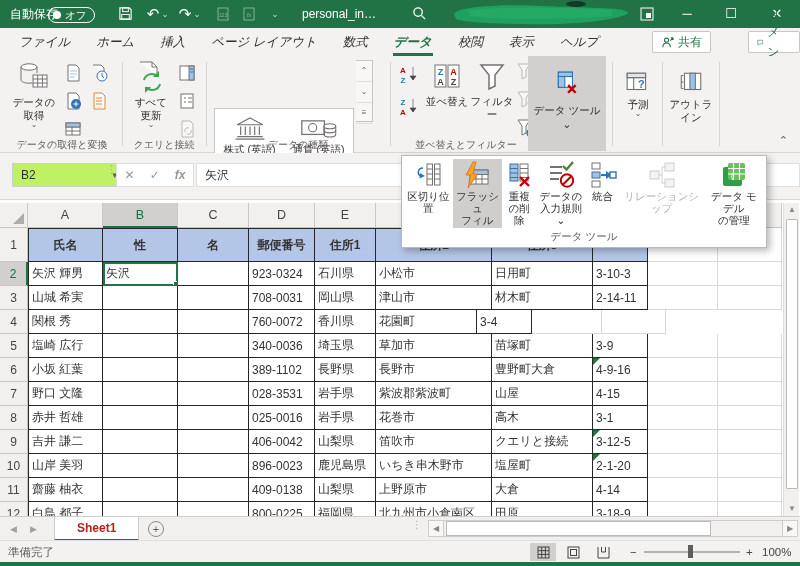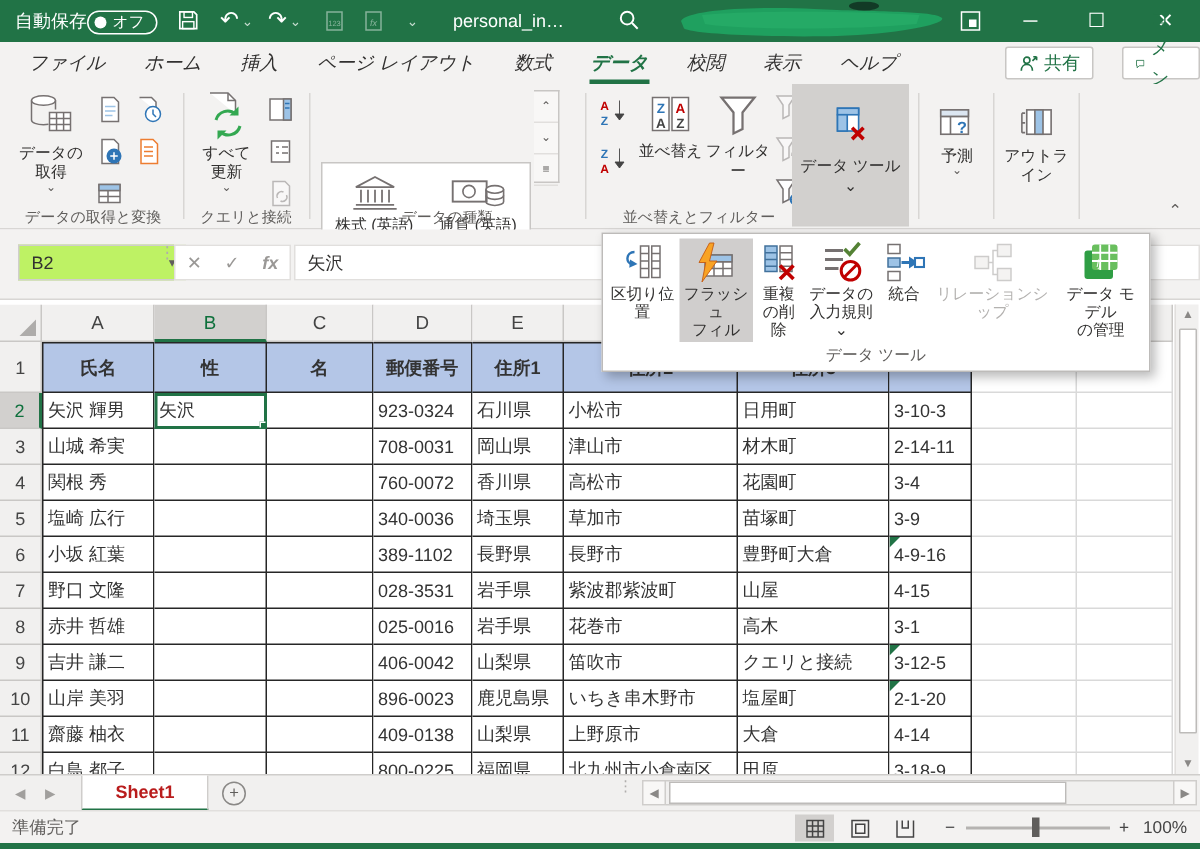--- a/index.html
+++ b/index.html
@@ -102,21 +102,21 @@
 
   svg { display:block; }
 </style>
 </head>
 <body>
 
 <div class="app">
 
   <div class="titlebar">
     <span class="t" style="left:10px;">自動保存</span>
-    <span class="t" style="left:58px;"><span class="pill">
+    <span class="t" style="left:48px;"><span class="pill">
           <span class="dot"></span>
           <span>オフ</span>
         </span></span>
     <span class="tglyph" style="left:116px;">
       <svg width="15" height="15" viewBox="0 0 16 16" style="margin:6px auto 0;">
           <path d="M2 2h10l2 2v10H2z" fill="none" stroke="#fff" stroke-width="1.2"></path>
           <rect x="5" y="2" width="6" height="4" fill="none" stroke="#fff"></rect>
           <rect x="4" y="9" width="8" height="5" fill="none" stroke="#fff"></rect>
         </svg>
     </span>
@@ -157,21 +157,21 @@
           <rect x="6" y="6" width="5" height="5" fill="#fff"></rect>
         </svg>
     </span>
     <span class="winbtn" style="left:672px;">─</span>
     <span class="winbtn" style="left:716px;">☐</span>
     <span class="winbtn" style="left:762px;">✕</span>
   </div>
 
   <div class="menurow">
     <div id="menu-tabs" style="padding-left:6px;font-style:italic;"><span class="tab">ファイル</span><span class="tab">ホーム</span><span class="tab">挿入</span><span class="tab">ページ レイアウト</span><span class="tab">数式</span><span class="tab active">データ</span><span class="tab">校閲</span><span class="tab">表示</span><span class="tab">ヘルプ</span></div>
-    <div class="pillbtn" style="left:670px;">
+    <div class="pillbtn" style="left:652px;">
       <svg width="13" height="13" viewBox="0 0 14 14">
           <path d="M2 12c0-3 2-4.5 4-4.5S10 9 10 12" fill="none" stroke="#217346" stroke-width="1.2"></path>
           <circle cx="6" cy="4.5" r="2.2" fill="none" stroke="#217346" stroke-width="1.2"></circle>
           <path d="M10 5l3-3m0 0h-2.4m2.4 0v2.4" stroke="#217346" stroke-width="1.2" fill="none"></path>
         </svg>
       <span>共有</span>
     </div>
     <div class="pillbtn" style="left:748px;">
       <svg width="13" height="13" viewBox="0 0 14 14">
           <path d="M1.5 2h11v8h-7l-3 3v-3h-1z" fill="none" stroke="#217346" stroke-width="1.2"></path>
@@ -454,21 +454,20 @@
         <div class="gc" style="width: 70px; height: 24px;"></div>
         <div class="gc" style="width: 64px; height: 24px;"></div>
       </div>
       <div class="grow">
         <div class="gc rhdr" style="width: 28px; height: 24px;">4</div>
         <div class="gc dark first" style="width: 75px; height: 24px;">関根 秀</div>
         <div class="gc dark" style="width: 75px; height: 24px;"></div>
         <div class="gc dark" style="width: 71px; height: 24px;"></div>
         <div class="gc dark" style="width: 66px; height: 24px;">760-0072</div>
         <div class="gc dark" style="width: 61px; height: 24px;">香川県</div>
-        <div class="gc dark" style="width: 116px; height: 24px;">高松市</div>
         <div class="gc dark" style="width: 101px; height: 24px;">花園町</div>
         <div class="gc dark" style="width: 55px; height: 24px;">3-4</div>
         <div class="gc" style="width: 70px; height: 24px;"></div>
         <div class="gc" style="width: 64px; height: 24px;"></div>
       </div>
       <div class="grow">
         <div class="gc rhdr" style="width: 28px; height: 24px;">5</div>
         <div class="gc dark first" style="width: 75px; height: 24px;">塩崎 広行</div>
         <div class="gc dark" style="width: 75px; height: 24px;"></div>
         <div class="gc dark" style="width: 71px; height: 24px;"></div>

